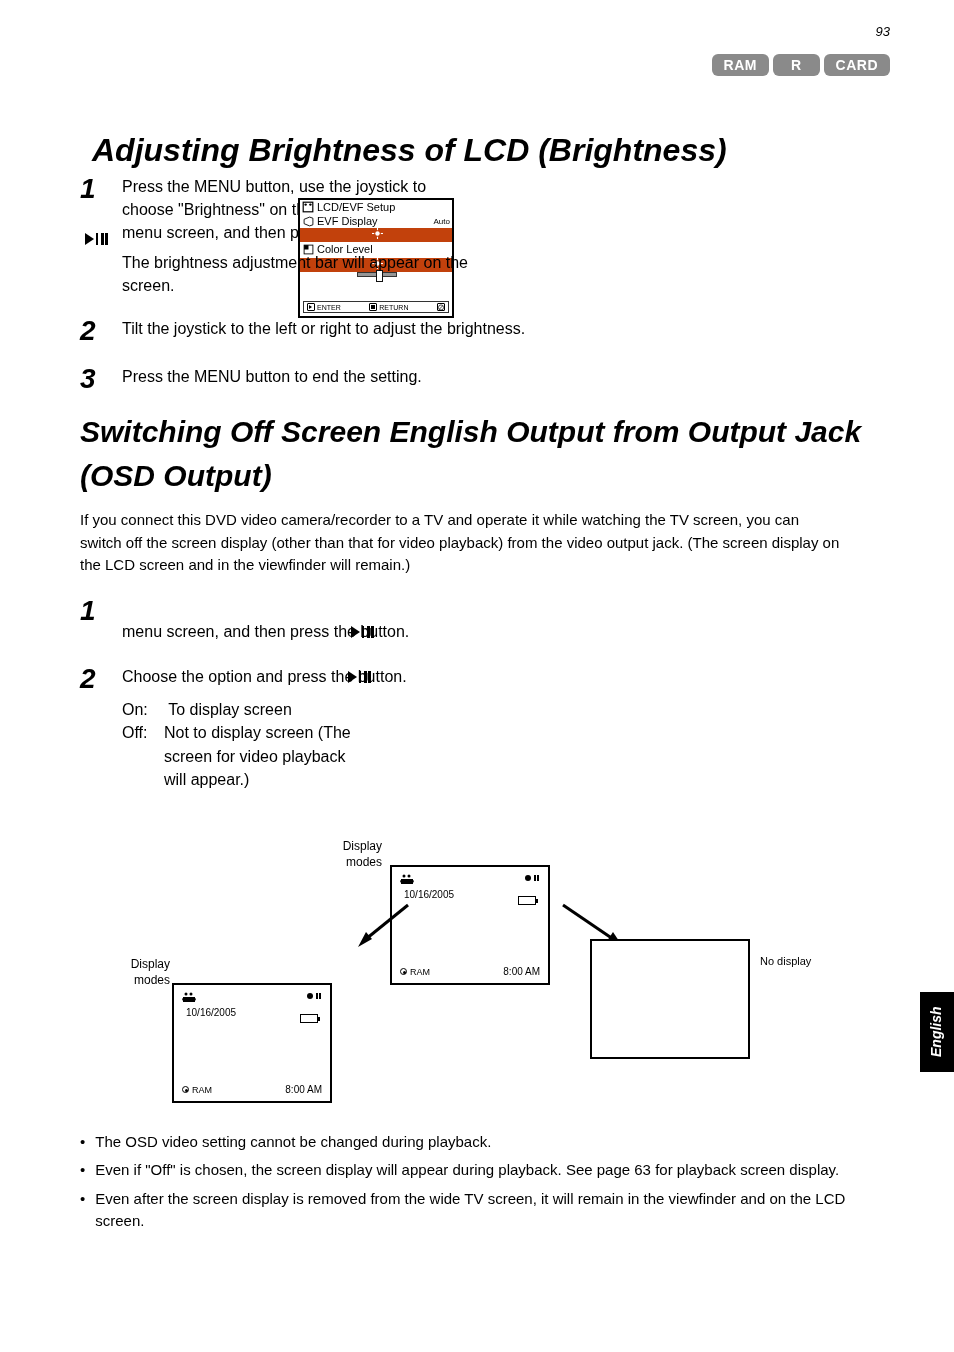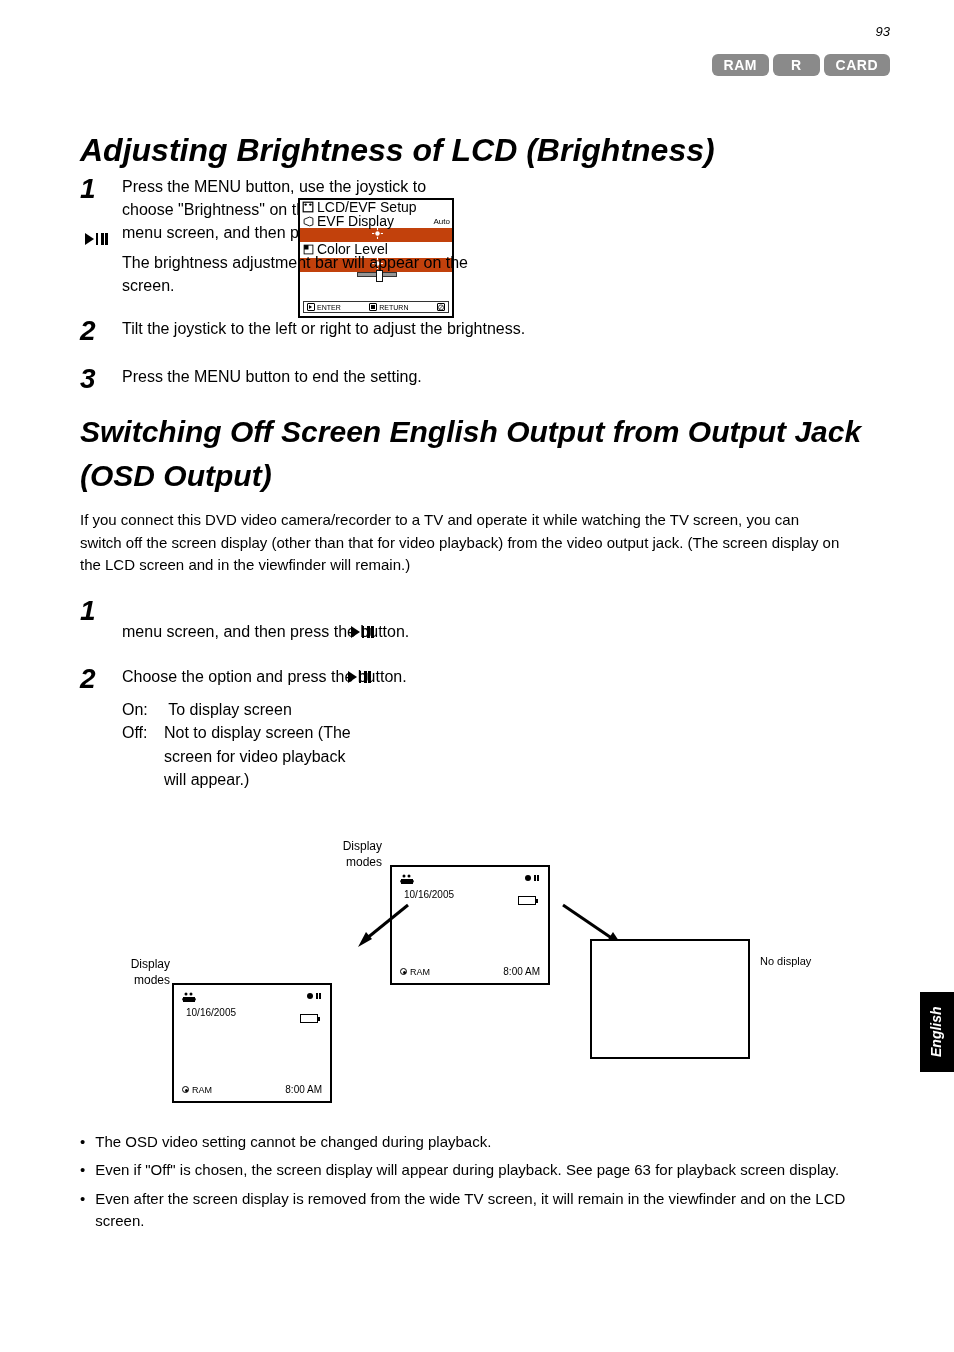--- a/index.html
+++ b/index.html
@@ -38,21 +38,21 @@
     height: 22px;
     padding: 0 12px;
     border-radius: 6px;
     letter-spacing: 0.5px;
   }
   .badge.r { padding: 0 18px; }
   h1.title {
     font-size: 32px;
     font-style: italic;
     font-weight: bold;
-    margin: 92px 0 6px 0;
+    margin: 92px 0 6px 12px;
   }
   .step {
     display: flex;
     gap: 14px;
     margin-bottom: 20px;
   }
   .step-num {
     font-size: 28px;
     font-weight: bold;
     font-style: italic;
@@ -78,21 +78,21 @@
   .menu-row {
     display: flex;
     align-items: center;
     height: 14px;
     padding-left: 2px;
     gap: 3px;
   }
   .menu-row.hdr { background: #fff; color: #000; }
   .menu-row.sel { background: #c2410c; color: #fff; flex-direction: column; }
   .menu-row .mi { width: 12px; height: 12px; display: inline-flex; align-items: center; justify-content: center; }
-  .menu-row .mtxt { flex: 1; font-size: 14px; white-space: nowrap; overflow: hidden; }
+  .menu-row .mtxt { flex: 1; font-size: 11px; white-space: nowrap; overflow: hidden; }
   .menu-row .mval { font-size: 8px; padding-right: 2px; display: flex; align-items: center; gap: 2px; }
   .menu-row .slider-cell { flex: 1; display: flex; align-items: center; justify-content: center; }
   .mini-slider { width: 40px; height: 5px; background: #969696; border: 1px solid #333; position: relative; }
   .mini-slider::after { content: ""; position: absolute; left: 18px; top: -3px; width: 5px; height: 10px; background: #fff; border: 1px solid #111; }
   .menu-footer {
     position: absolute;
     bottom: 3px;
     left: 3px;
     right: 3px;
     height: 12px;

